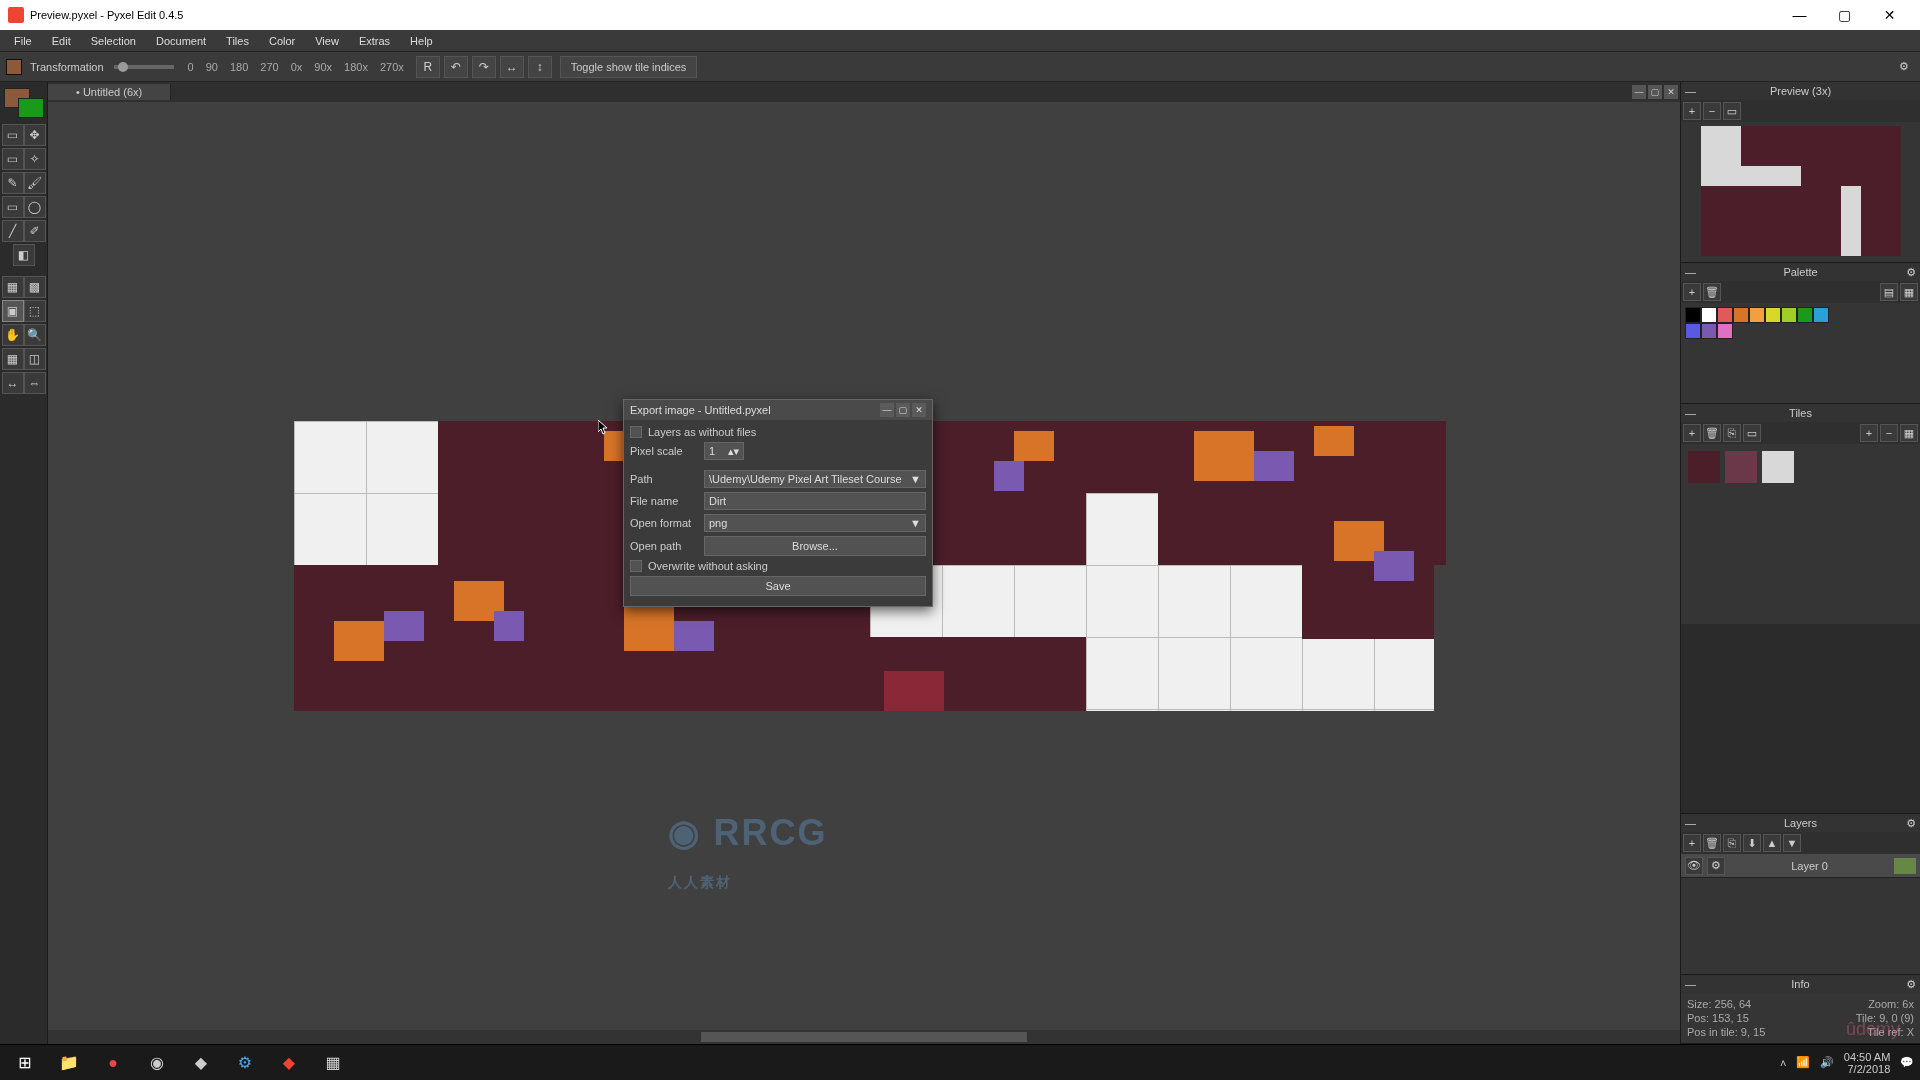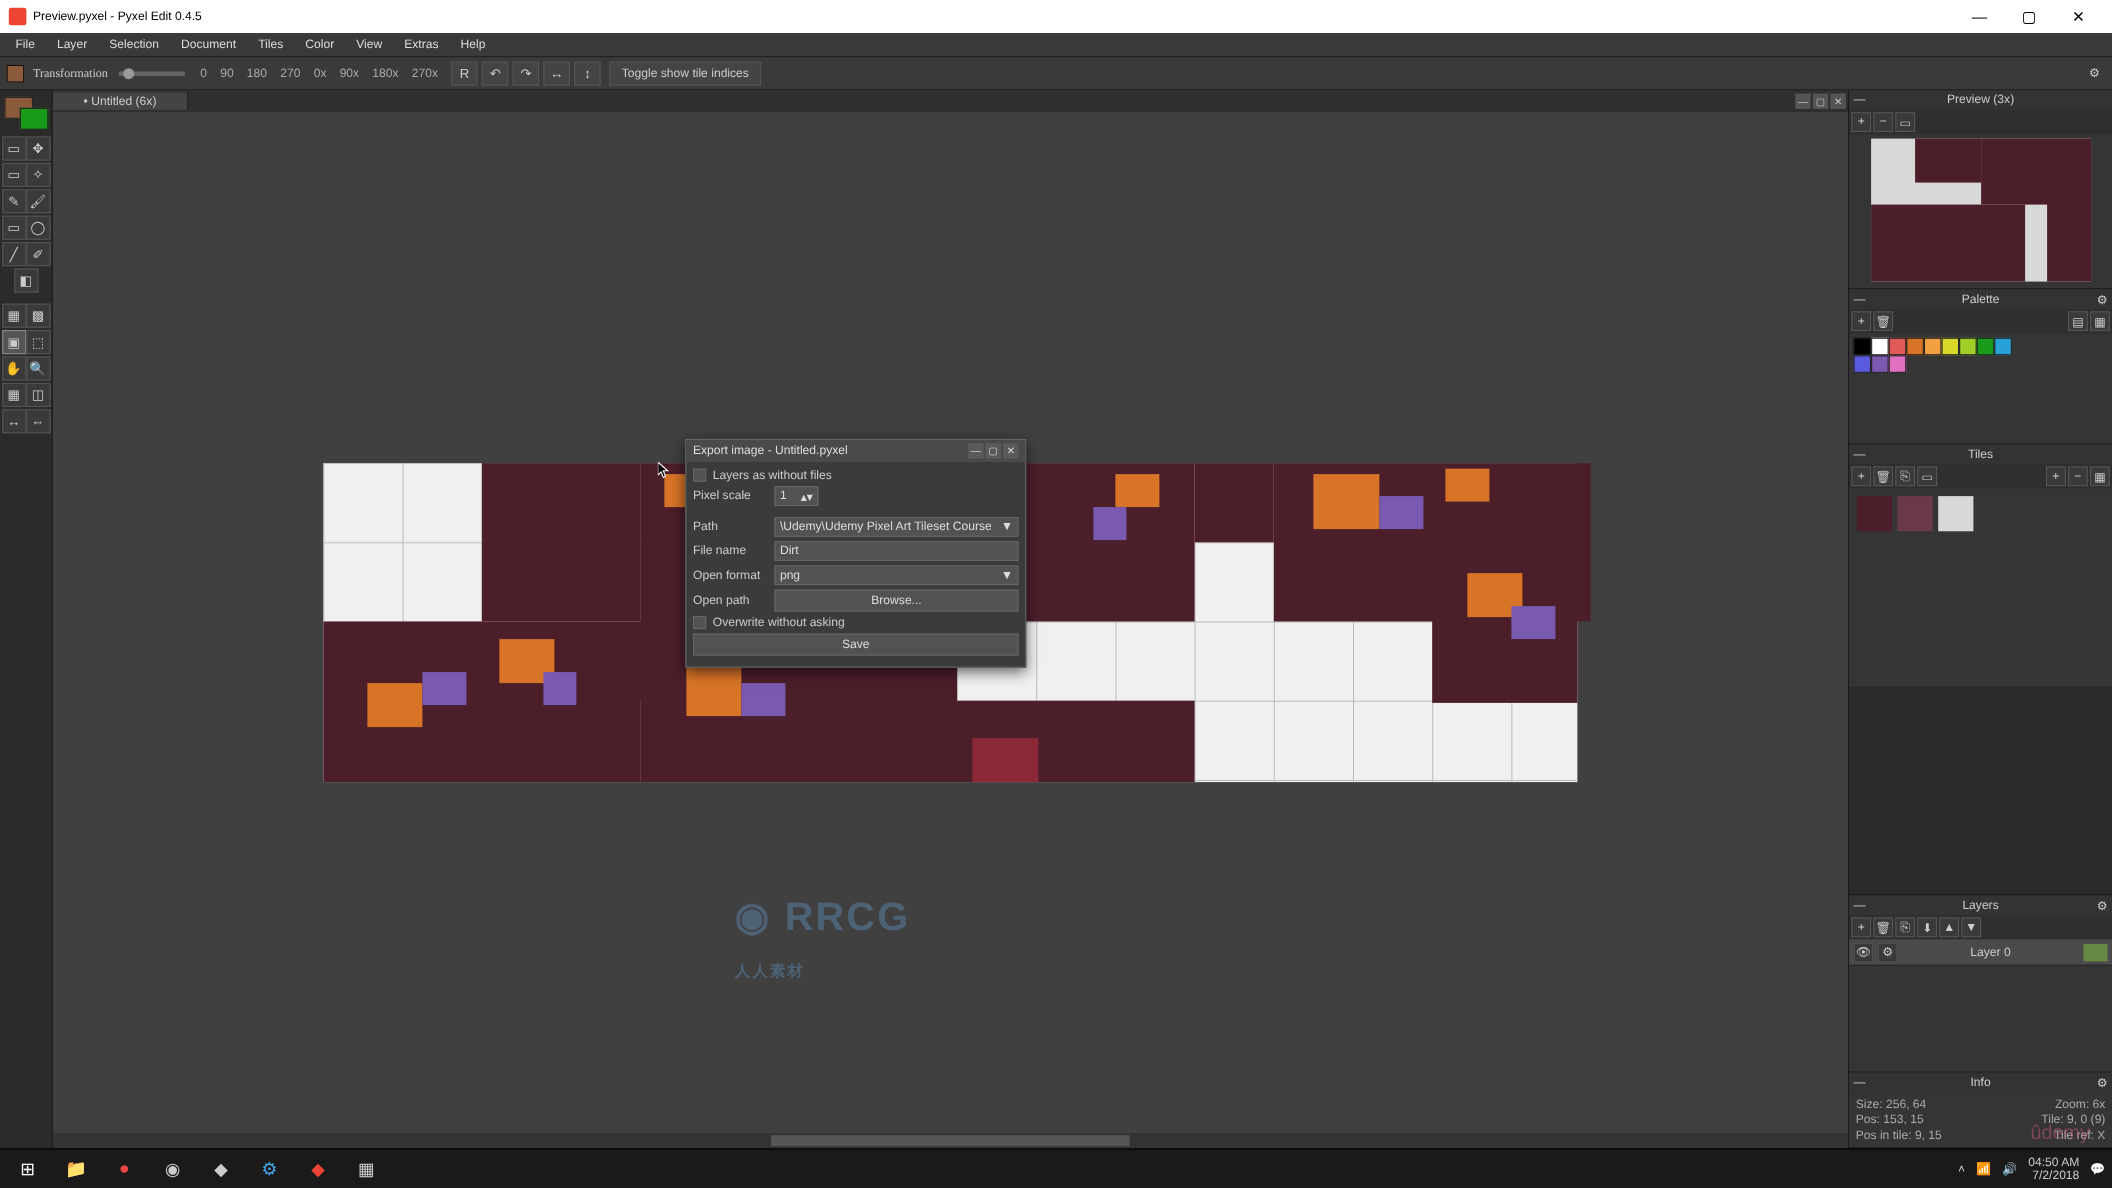--- a/index.html
+++ b/index.html
@@ -12,21 +12,21 @@
 .titlebar .winbtn { width:45px; height:30px; display:flex; align-items:center; justify-content:center; font-size:14px; cursor:pointer; }
 
 
 .menubar { height:22px; background:#3a3a3a; display:flex; align-items:center; padding:0 4px; border-bottom:1px solid #222; }
 .menubar .item { padding:2px 10px; color:#ddd; cursor:pointer; }
 
 
 .toolbar { height:30px; background:#3a3a3a; display:flex; align-items:center; border-bottom:1px solid #222; padding:0 6px; }
 .toolbar .swatchpair { display:flex; margin-right:8px; }
 .toolbar .sw { width:16px; height:16px; border:1px solid #111; }
-.toolbar .label { color:#ccc; margin-right:6px;font-family:Liberation Serif, serif; }
+.toolbar .label { color:#ccc; margin-right:6px; }
 .toolbar .slider { width:60px; height:4px; background:#666; margin:0 4px; position:relative; }
 .toolbar .slider .thumb { width:10px; height:10px; background:#999; border-radius:50%; position:absolute; top:-3px; left:4px; }
 .toolbar .rotlabels { display:flex; gap:12px; margin:0 10px; color:#aaa; font-size:10px; }
 .toolbar .btn { width:24px; height:22px; background:#444; border:1px solid #555; margin:0 2px; display:flex; align-items:center; justify-content:center; cursor:pointer; font-size:12px; }
 .toolbar .togglebtn { padding:0 10px; height:22px; background:#444; border:1px solid #555; display:flex; align-items:center; cursor:pointer; margin-left:6px; }
 .toolbar .gear { width:20px; height:20px; margin-left:auto; display:flex; align-items:center; justify-content:center; }
 
 
 .main { display:flex; height:calc(100% - 82px - 36px); }
 .toolcol { width:48px; background:#2b2b2b; border-right:1px solid #1a1a1a; padding:4px 0; }
@@ -118,21 +118,21 @@
   <div class="icon"></div>
   <span>Preview.pyxel - Pyxel Edit 0.4.5</span>
   <div class="spacer"></div>
   <div class="winbtn">—</div>
   <div class="winbtn">▢</div>
   <div class="winbtn">✕</div>
 </div>
 
 <div class="menubar">
   <div class="item">File</div>
-  <div class="item">Layer</div>
+  <div class="item">Edit</div>
   <div class="item">Selection</div>
   <div class="item">Document</div>
   <div class="item">Tiles</div>
   <div class="item">Color</div>
   <div class="item">View</div>
   <div class="item">Extras</div>
   <div class="item">Help</div>
 </div>
 
 <div class="toolbar">

